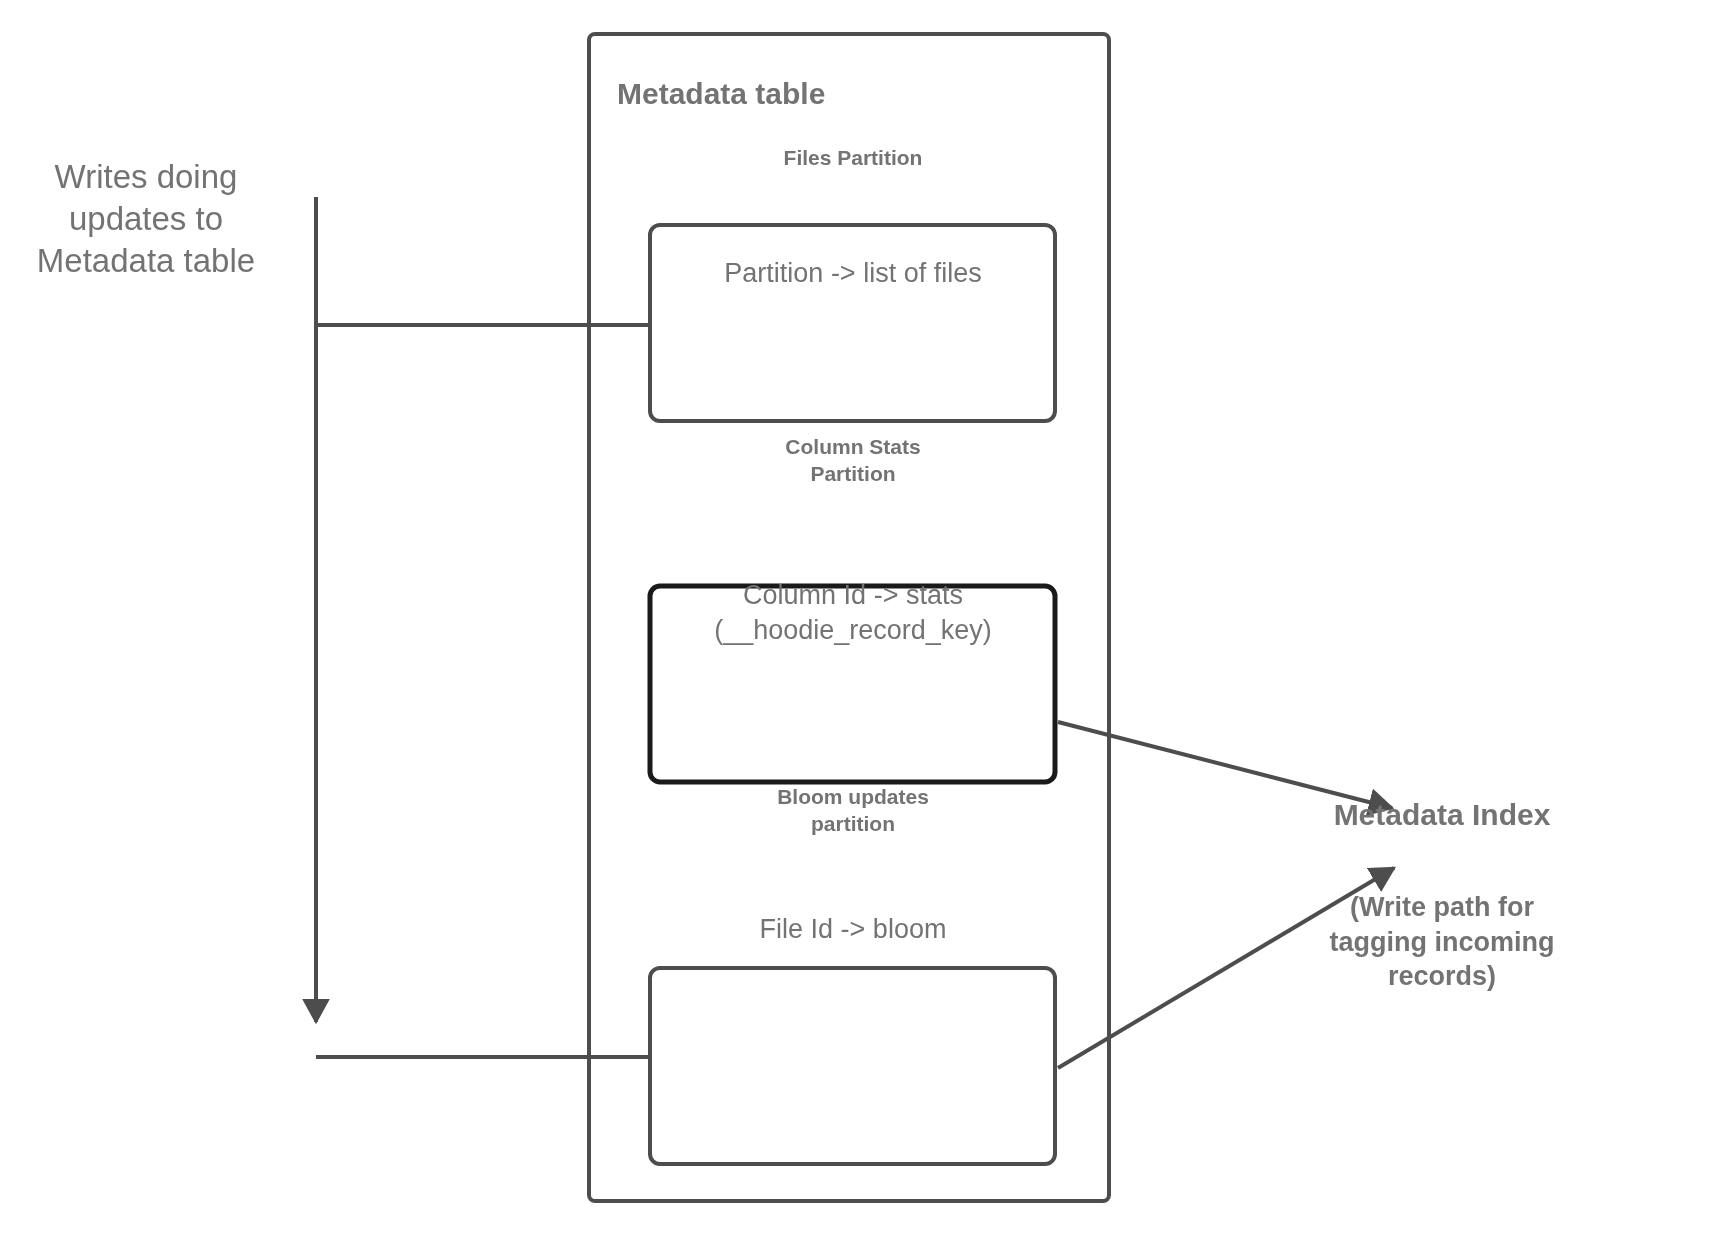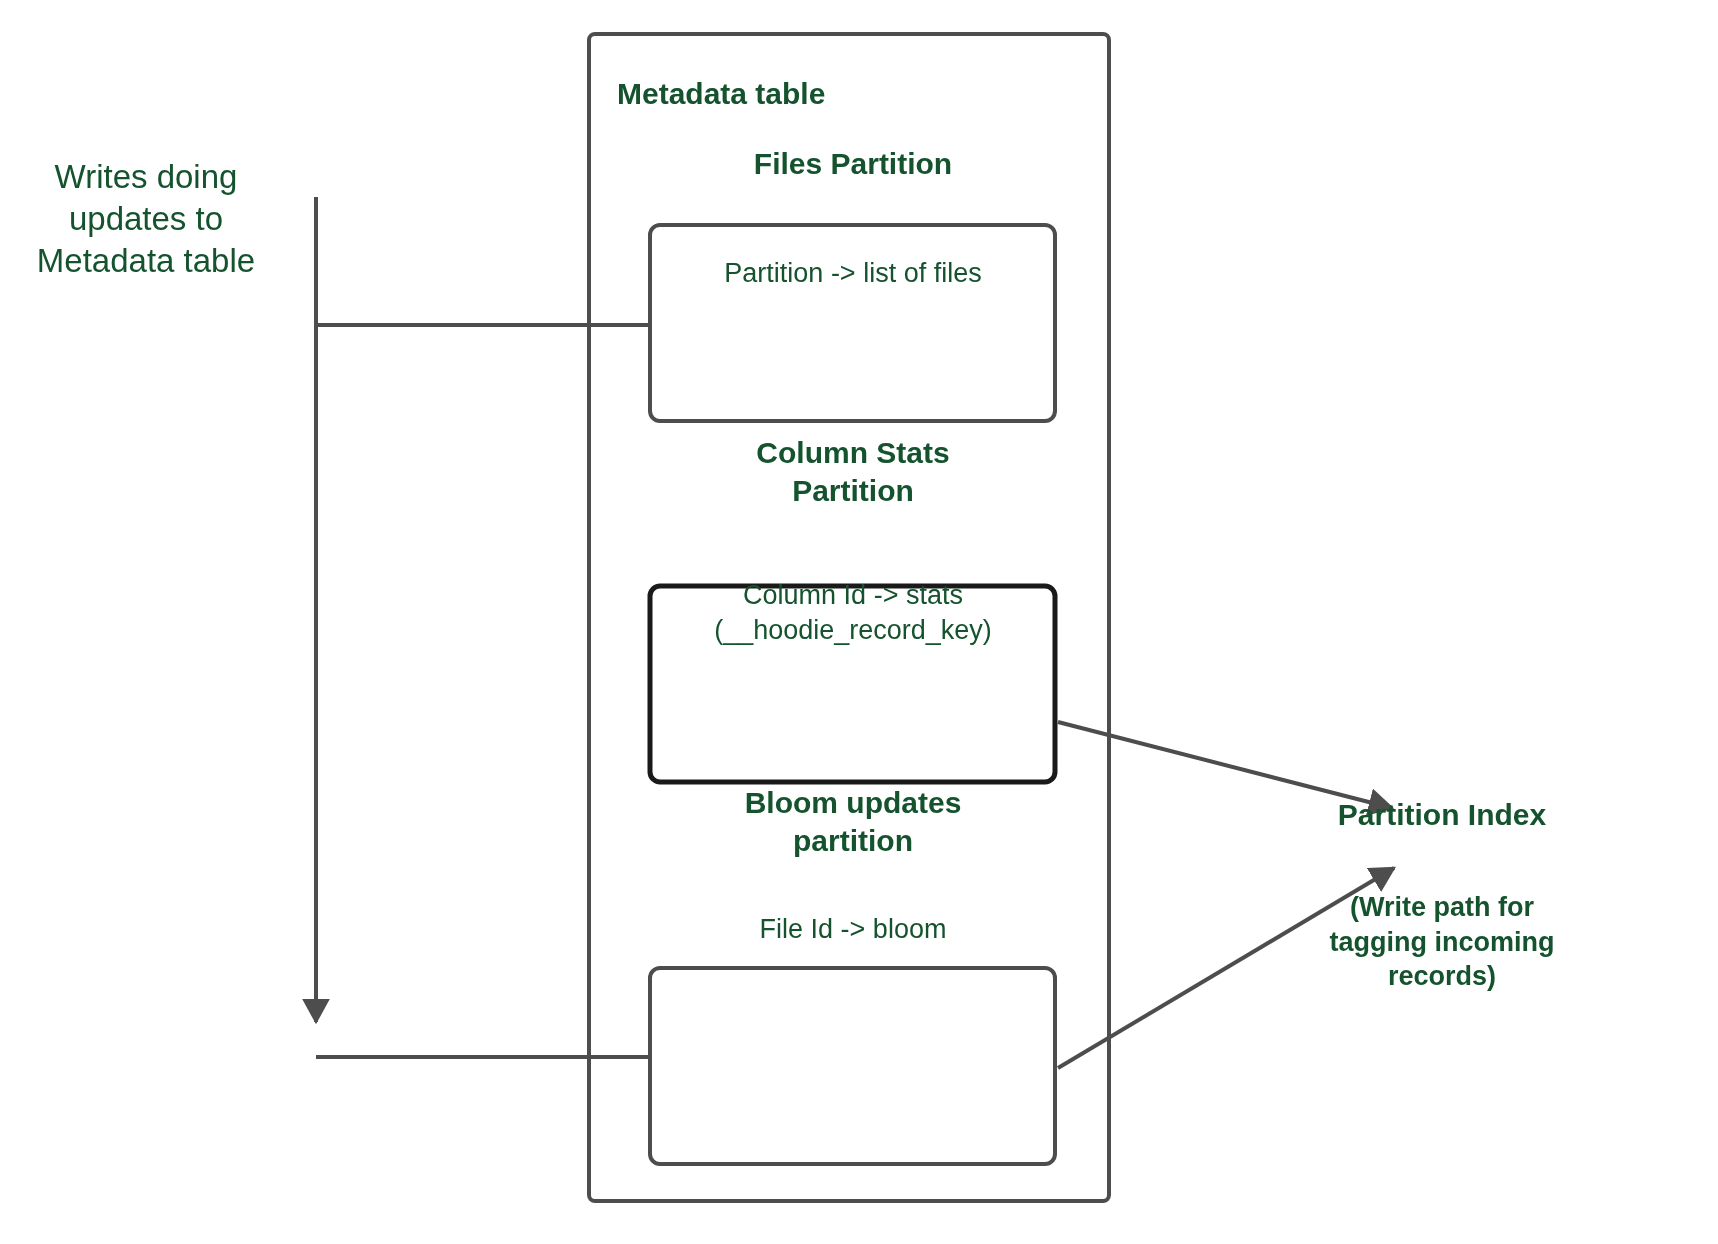--- a/index.html
+++ b/index.html
@@ -25,31 +25,31 @@
     left: 0;
     top: 0;
     width: 1718px;
     height: 1244px;
   }
   .lbl {
     position: absolute;
     text-align: center;
     line-height: 1.28;
     white-space: pre-line;
-    color: #14532d;
+    color: #737373;
     -webkit-font-smoothing: antialiased;
   }
   .bold { font-weight: bold; }
   .t-container-title {
     left: 617px; top: 75px; width: 420px;
     text-align: left;
     font-size: 30px;
   }
   .t-section {
-    font-size: 30px;
+    font-size: 21px;
   }
   .t-files-heading { left: 650px; top: 145px; width: 406px; }
   .t-colstats-heading { left: 650px; top: 434px; width: 406px; }
   .t-bloom-heading { left: 650px; top: 784px; width: 406px; }
   .t-boxtext {
     font-size: 27px;
   }
   .t-files-box-text { left: 650px; top: 256px; width: 406px; }
   .t-colstats-box-text { left: 650px; top: 578px; width: 406px; }
   .t-bloom-box-text { left: 650px; top: 912px; width: 406px; }
@@ -111,18 +111,18 @@
 Partition</div>
 
   <div class="lbl t-boxtext t-files-box-text">Partition -&gt; list of files</div>
   <div class="lbl t-boxtext t-colstats-box-text">Column Id  -&gt; stats
 (__hoodie_record_key)</div>
 
   <div class="lbl bold t-section t-bloom-heading">Bloom updates
 partition</div>
   <div class="lbl t-boxtext t-bloom-box-text">File Id -&gt; bloom</div>
 
-  <div class="lbl bold t-index-title">Partition Index</div>
+  <div class="lbl bold t-index-title">Metadata Index</div>
   <div class="lbl t-index-sub">(Write path for
 tagging incoming
 records)</div>
 
 </div>
 
 </body></html>

